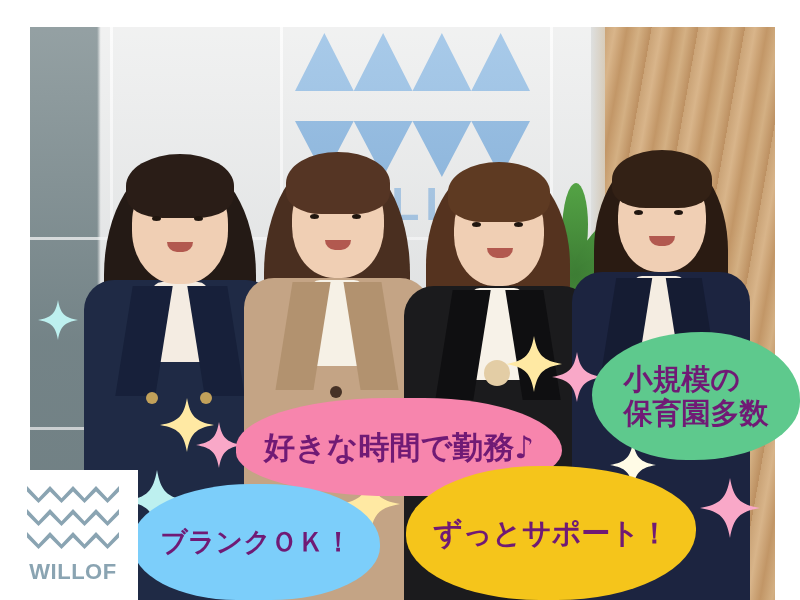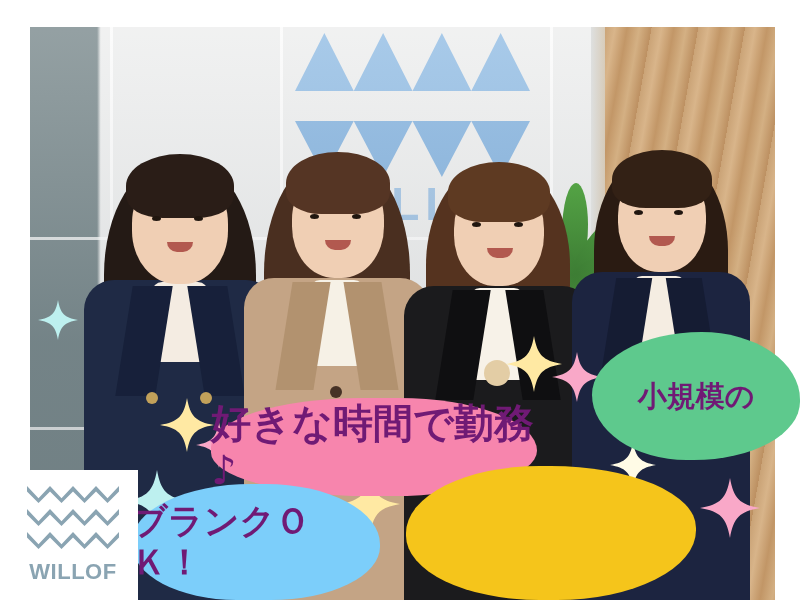--- a/index.html
+++ b/index.html
@@ -122,30 +122,30 @@
           text-align:left;color:#701a75;font-weight:700;
           font-family:"DejaVu Sans","Liberation Sans",sans-serif;line-height:1.18;}
 
   .bubble-green{
     left:592px;top:332px;width:208px;height:128px;
     background:#5ec98d;
     border-radius:58% 52% 56% 50% / 54% 58% 50% 56%;
     font-size:29px;
   }
   .bubble-pink{
-    left:211px;top:398px;width:326px;height:98px;
+    left:236px;top:398px;width:326px;height:98px;
     background:#f785ad;
     border-radius:48% 44% 46% 50% / 52% 56% 48% 46%;
-    font-size:40px;
+    font-size:31px;
   }
   .bubble-blue{
     left:132px;top:484px;width:248px;height:116px;
     background:#7ccefa;
     border-radius:48% 46% 44% 42% / 50% 52% 46% 48%;
-    font-size:35px;
+    font-size:27px;
   }
   .bubble-yellow{
     left:406px;top:466px;width:290px;height:134px;
     background:#f5c51b;
     border-radius:46% 50% 48% 46% / 50% 46% 52% 48%;
     font-size:29px;
   }
 
   
   .spark{position:absolute;}
@@ -327,29 +327,31 @@
   </div>
   <div class="spark" style="left:38px;top:300px;width:40px;height:40px;">
     <svg viewBox="0 0 100 100">
         <path d="M50 0 C56 34 66 44 100 50 C66 56 56 66 50 100 C44 66 34 56 0 50 C34 44 44 34 50 0 Z" fill="#bdf0ef"></path>
       </svg>
   </div>
 
   <div class="bubble bubble-green">
     <div>
       <div>小規模の</div>
+      <div>保育園多数</div>
     </div>
   </div>
 
   <div class="bubble bubble-pink">
     <div>好きな時間で勤務♪</div>
   </div>
 
   <div class="bubble bubble-yellow">
     <div>
+      <div>ずっとサポート！</div>
     </div>
   </div>
 
   <div class="bubble bubble-blue">
     <div>ブランクＯＫ！</div>
   </div>
 
 
   <div class="logo-box">
     <div class="logo-zigs">

